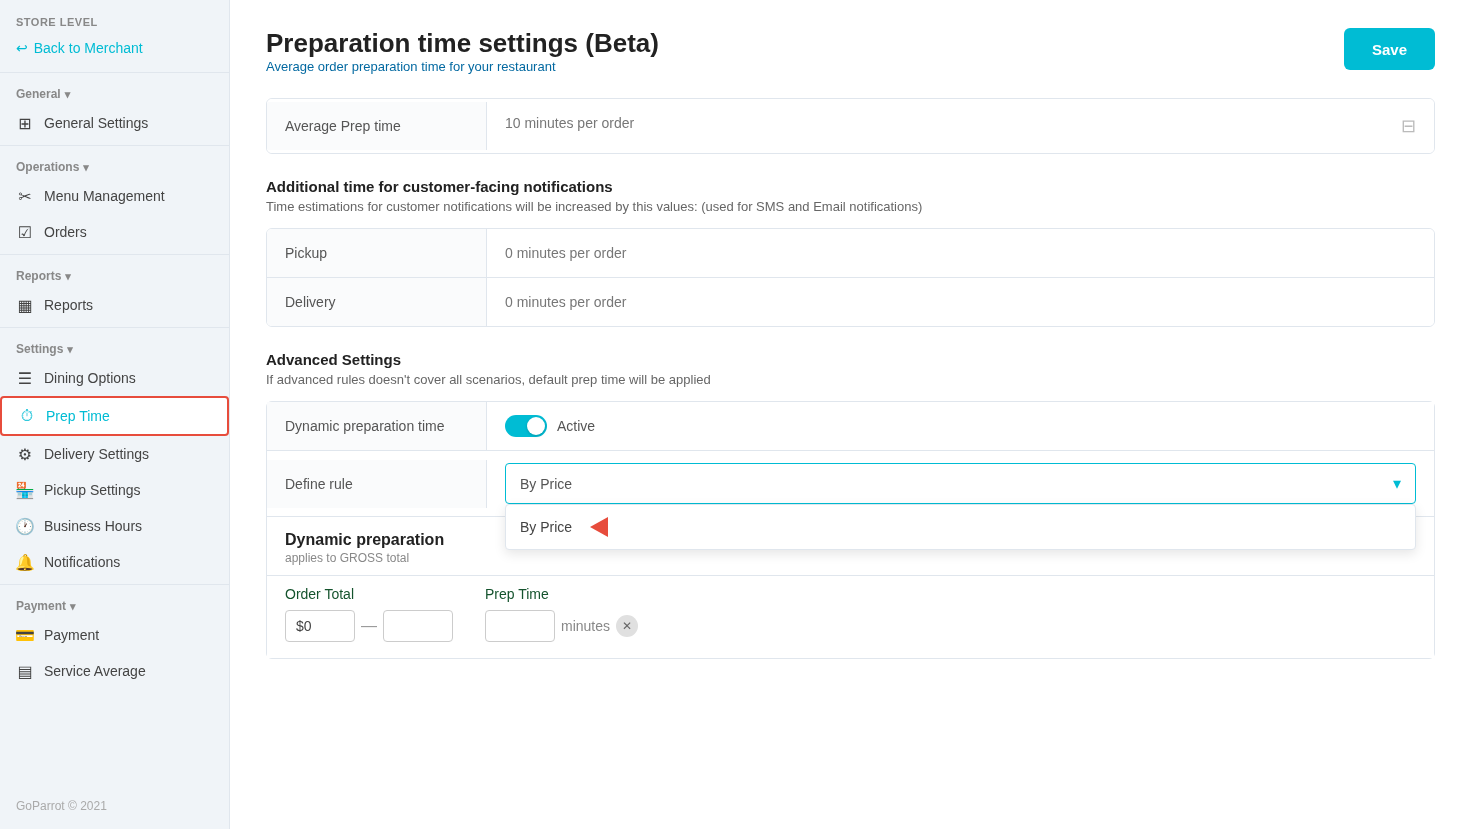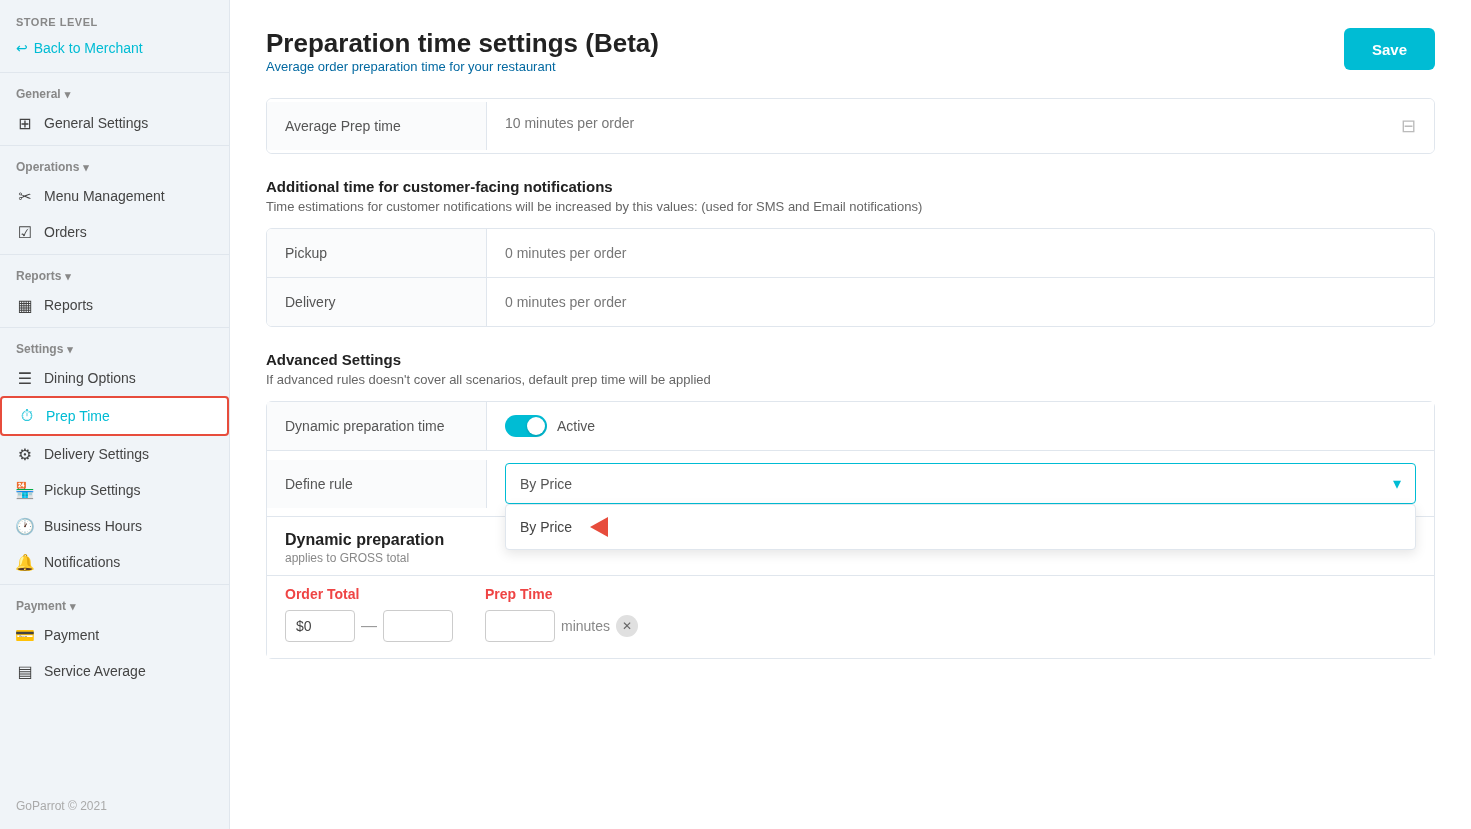--- a/index.html
+++ b/index.html
@@ -273,21 +273,21 @@
     }
 
     .order-prep-row {
       display: flex;
       align-items: flex-start;
       gap: 32px;
       padding: 10px 18px 16px 18px;
       background: #fff;
     }
     .order-col { display: flex; flex-direction: column; gap: 8px; }
-    .order-col-title { font-weight: 700; font-size: 14px; color: #ef4444; }
+    .order-col-title { font-weight: 400; font-size: 14px; color: #14532d; }
     .input-group { display: flex; align-items: center; gap: 6px; }
     .dollar-input {
       border: 1px solid #ccc;
       border-radius: 4px;
       padding: 7px 10px;
       width: 70px;
       font-size: 14px;
       color: #444;
     }
     .dash { color: #999; font-size: 16px; }

